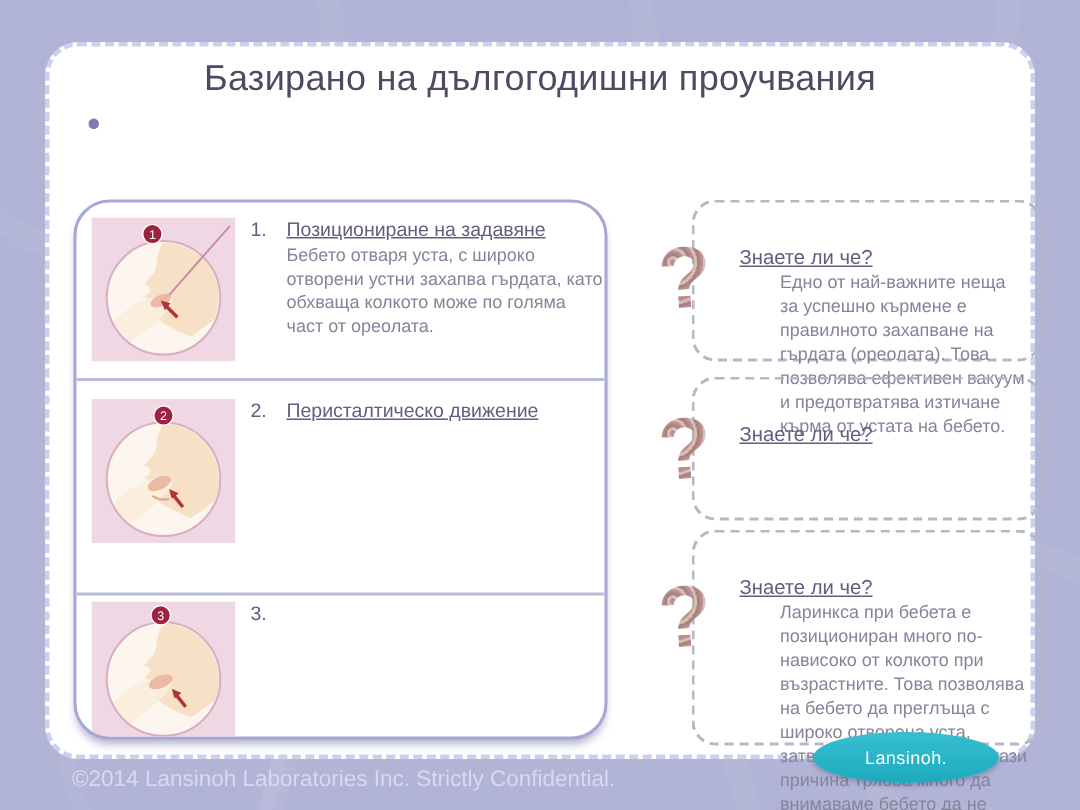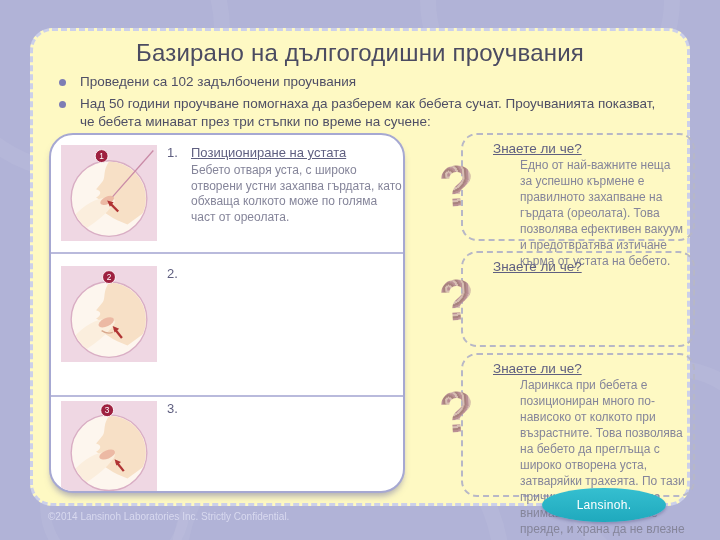--- a/index.html
+++ b/index.html
@@ -8,21 +8,21 @@
 
   
   .swirl { position:absolute; border-radius:50%; border:16px solid rgba(255,255,255,0.055); }
   .sw1 { width:300px; height:300px; left:-70px; top:-120px; }
   .sw2 { width:260px; height:260px; left:420px; top:-130px; }
   .sw3 { width:340px; height:340px; left:170px; top:400px; }
   .sw4 { width:220px; height:220px; left:560px; top:360px; }
   .sw5 { width:150px; height:150px; left:40px; top:430px; border-width:10px; }
 
   .panel { position:absolute; left:30px; top:28px; width:660px; height:478px;
-           background:#fef9c3; border:3px dashed #ccd0ea; border-radius:22px; }
+           background:#ffffff; border:3px dashed #ccd0ea; border-radius:22px; }
 
   .title { position:absolute; left:0; right:0; top:8px; text-align:center;
            font-size:24px; color:#4b4b61; letter-spacing:0.2px; }
 
   .bullets { position:absolute; left:18px; top:42px; width:620px; }
   .bullet-row { display:flex; margin-bottom:4px; }
   .bullet-dot { width:7px; height:7px; border-radius:50%; background:#7d7db4; margin:6px 14px 0 8px; flex:0 0 7px; }
   .bullet-text { font-size:13.5px; line-height:1.35; color:#4f4f66; }
 
   
@@ -38,29 +38,29 @@
   .step-num { font-size:13px; color:#5f5f80; width:24px; flex:0 0 24px; }
   .step-title { font-size:13px; color:#5f5f80; text-decoration:underline; margin-bottom:3px; }
   .step-body { font-size:12px; color:#85859a; line-height:1.3; width:212px; }
 
   
   .fact { position:absolute; left:428px; width:234px; border:2px dashed #b7b7c7;
           border-radius:16px; padding:6px 8px 6px 30px; background:transparent; }
   .fact.f1 { top:102px; height:108px; }
   .fact.f2 { top:220px; height:96px; }
   .fact.f3 { top:322px; height:144px; }
-  .fact-title { font-size:13.5px; color:#5f5f80; text-decoration:underline; margin-bottom:2px; }
+  .fact-title { font-size:13.5px; color:#5f5f80; text-decoration:underline; margin-bottom:2px;margin-top:23px; }
   .fact-body { font-size:12px; color:#85859a; line-height:1.33;margin-left:27px; }
   .qmark { position:absolute; left:-24px; font-size:58px; line-height:1; font-weight:bold;
            background:repeating-radial-gradient(circle at 30% 30%, #b98f94 0 2px, #d8bfb4 2px 4px, #a8827e 4px 6px);
            -webkit-background-clip:text; background-clip:text; color:transparent;
            text-shadow:none; transform:rotate(-4deg); }
   .f1 .qmark { top:22px; } .f2 .qmark { top:18px; } .f3 .qmark { top:28px; }
 
-  .footer { position:absolute; left:48px; top:511px; font-size:10px; color:#d8d9ef; }
+  .footer { position:absolute; left:48px; top:511px; font-size:15px; color:#d8d9ef; }
 
   .logo { position:absolute; left:542px; top:488px; width:124px; height:34px;
           background:linear-gradient(#35bfd0,#1fa9bd); border-radius:50%;
           display:flex; align-items:center; justify-content:center;
           box-shadow:0 2px 3px rgba(60,60,110,0.3); }
   .logo span { color:#fff; font-size:12px; font-weight:normal; letter-spacing:0.3px; }
 </style>
 </head>
 <body>
 
@@ -70,25 +70,20 @@
 <div class="swirl sw4"></div>
 <div class="swirl sw5"></div>
 
 <div class="panel">
 
   <div class="title">Базирано на дългогодишни проучвания</div>
 
   <div class="bullets">
     <div class="bullet-row">
       <div class="bullet-dot"></div>
-      <div class="bullet-text">Проведени са 102 задълбочени проучвания</div>
-    </div>
-    <div class="bullet-row">
-      <div class="bullet-dot"></div>
-      <div class="bullet-text">Над 50 години проучване помогнаха да разберем как бебета сучат. Проучванията показват, че бебета минават през три стъпки по време на сучене:</div>
     </div>
   </div>
 
   <div class="steps">
 
     <div class="step-row r1">
       <div class="step-img">
         <svg width="96" height="96" viewBox="0 0 104 104">
           <rect width="104" height="104" fill="#efd7e3"></rect>
           <circle cx="52" cy="58" r="41" fill="#fdf6ee" stroke="#d9aec4" stroke-width="1.5"></circle>
@@ -103,21 +98,21 @@
             <polygon points="50,60 57,62 53,67" fill="#b03434"></polygon>
           </g>
           <line x1="56" y1="56" x2="100" y2="6" stroke="#c98aa6" stroke-width="1.4"></line>
           <circle cx="44" cy="12" r="7" fill="#9e2140" stroke="#fff" stroke-width="1"></circle>
           <text x="44" y="15.5" text-anchor="middle" font-size="9" fill="#ffffff">1</text>
         </svg>
       </div>
       <div class="step-txt">
         <div class="step-num">1.</div>
         <div>
-          <div class="step-title">Позициониране на устата</div>
+          <div class="step-title">Позициониране на задавяне</div>
           <div class="step-body">Бебето отваря уста, с широко отворени устни захапва гърдата, като обхваща колкото може по голяма част от ореолата.</div>
         </div>
       </div>
     </div>
 
     <div class="step-row r2">
       <div class="step-img">
         <svg width="96" height="96" viewBox="0 0 104 104">
           <rect width="104" height="104" fill="#efd7e3"></rect>
           <circle cx="52" cy="58" r="41" fill="#fdf6ee" stroke="#d9aec4" stroke-width="1.5"></circle>
@@ -132,20 +127,21 @@
             <line x1="66" y1="78" x2="58" y2="68" stroke="#b03434" stroke-width="2.5"></line>
             <polygon points="56,65 63,68 58,72" fill="#b03434"></polygon>
           </g>
           <circle cx="52" cy="12" r="7" fill="#9e2140" stroke="#fff" stroke-width="1"></circle>
           <text x="52" y="15.5" text-anchor="middle" font-size="9" fill="#ffffff">2</text>
         </svg>
       </div>
       <div class="step-txt">
         <div class="step-num">2.</div>
         <div>
+          <div class="step-title">Перисталтическо движение</div>
         </div>
       </div>
     </div>
 
     <div class="step-row r3">
       <div class="step-img">
         <svg width="96" height="96" viewBox="0 0 104 104">
           <rect width="104" height="104" fill="#efd7e3"></rect>
           <circle cx="52" cy="56" r="41" fill="#fdf6ee" stroke="#d9aec4" stroke-width="1.5"></circle>
           <clipPath id="c3">

